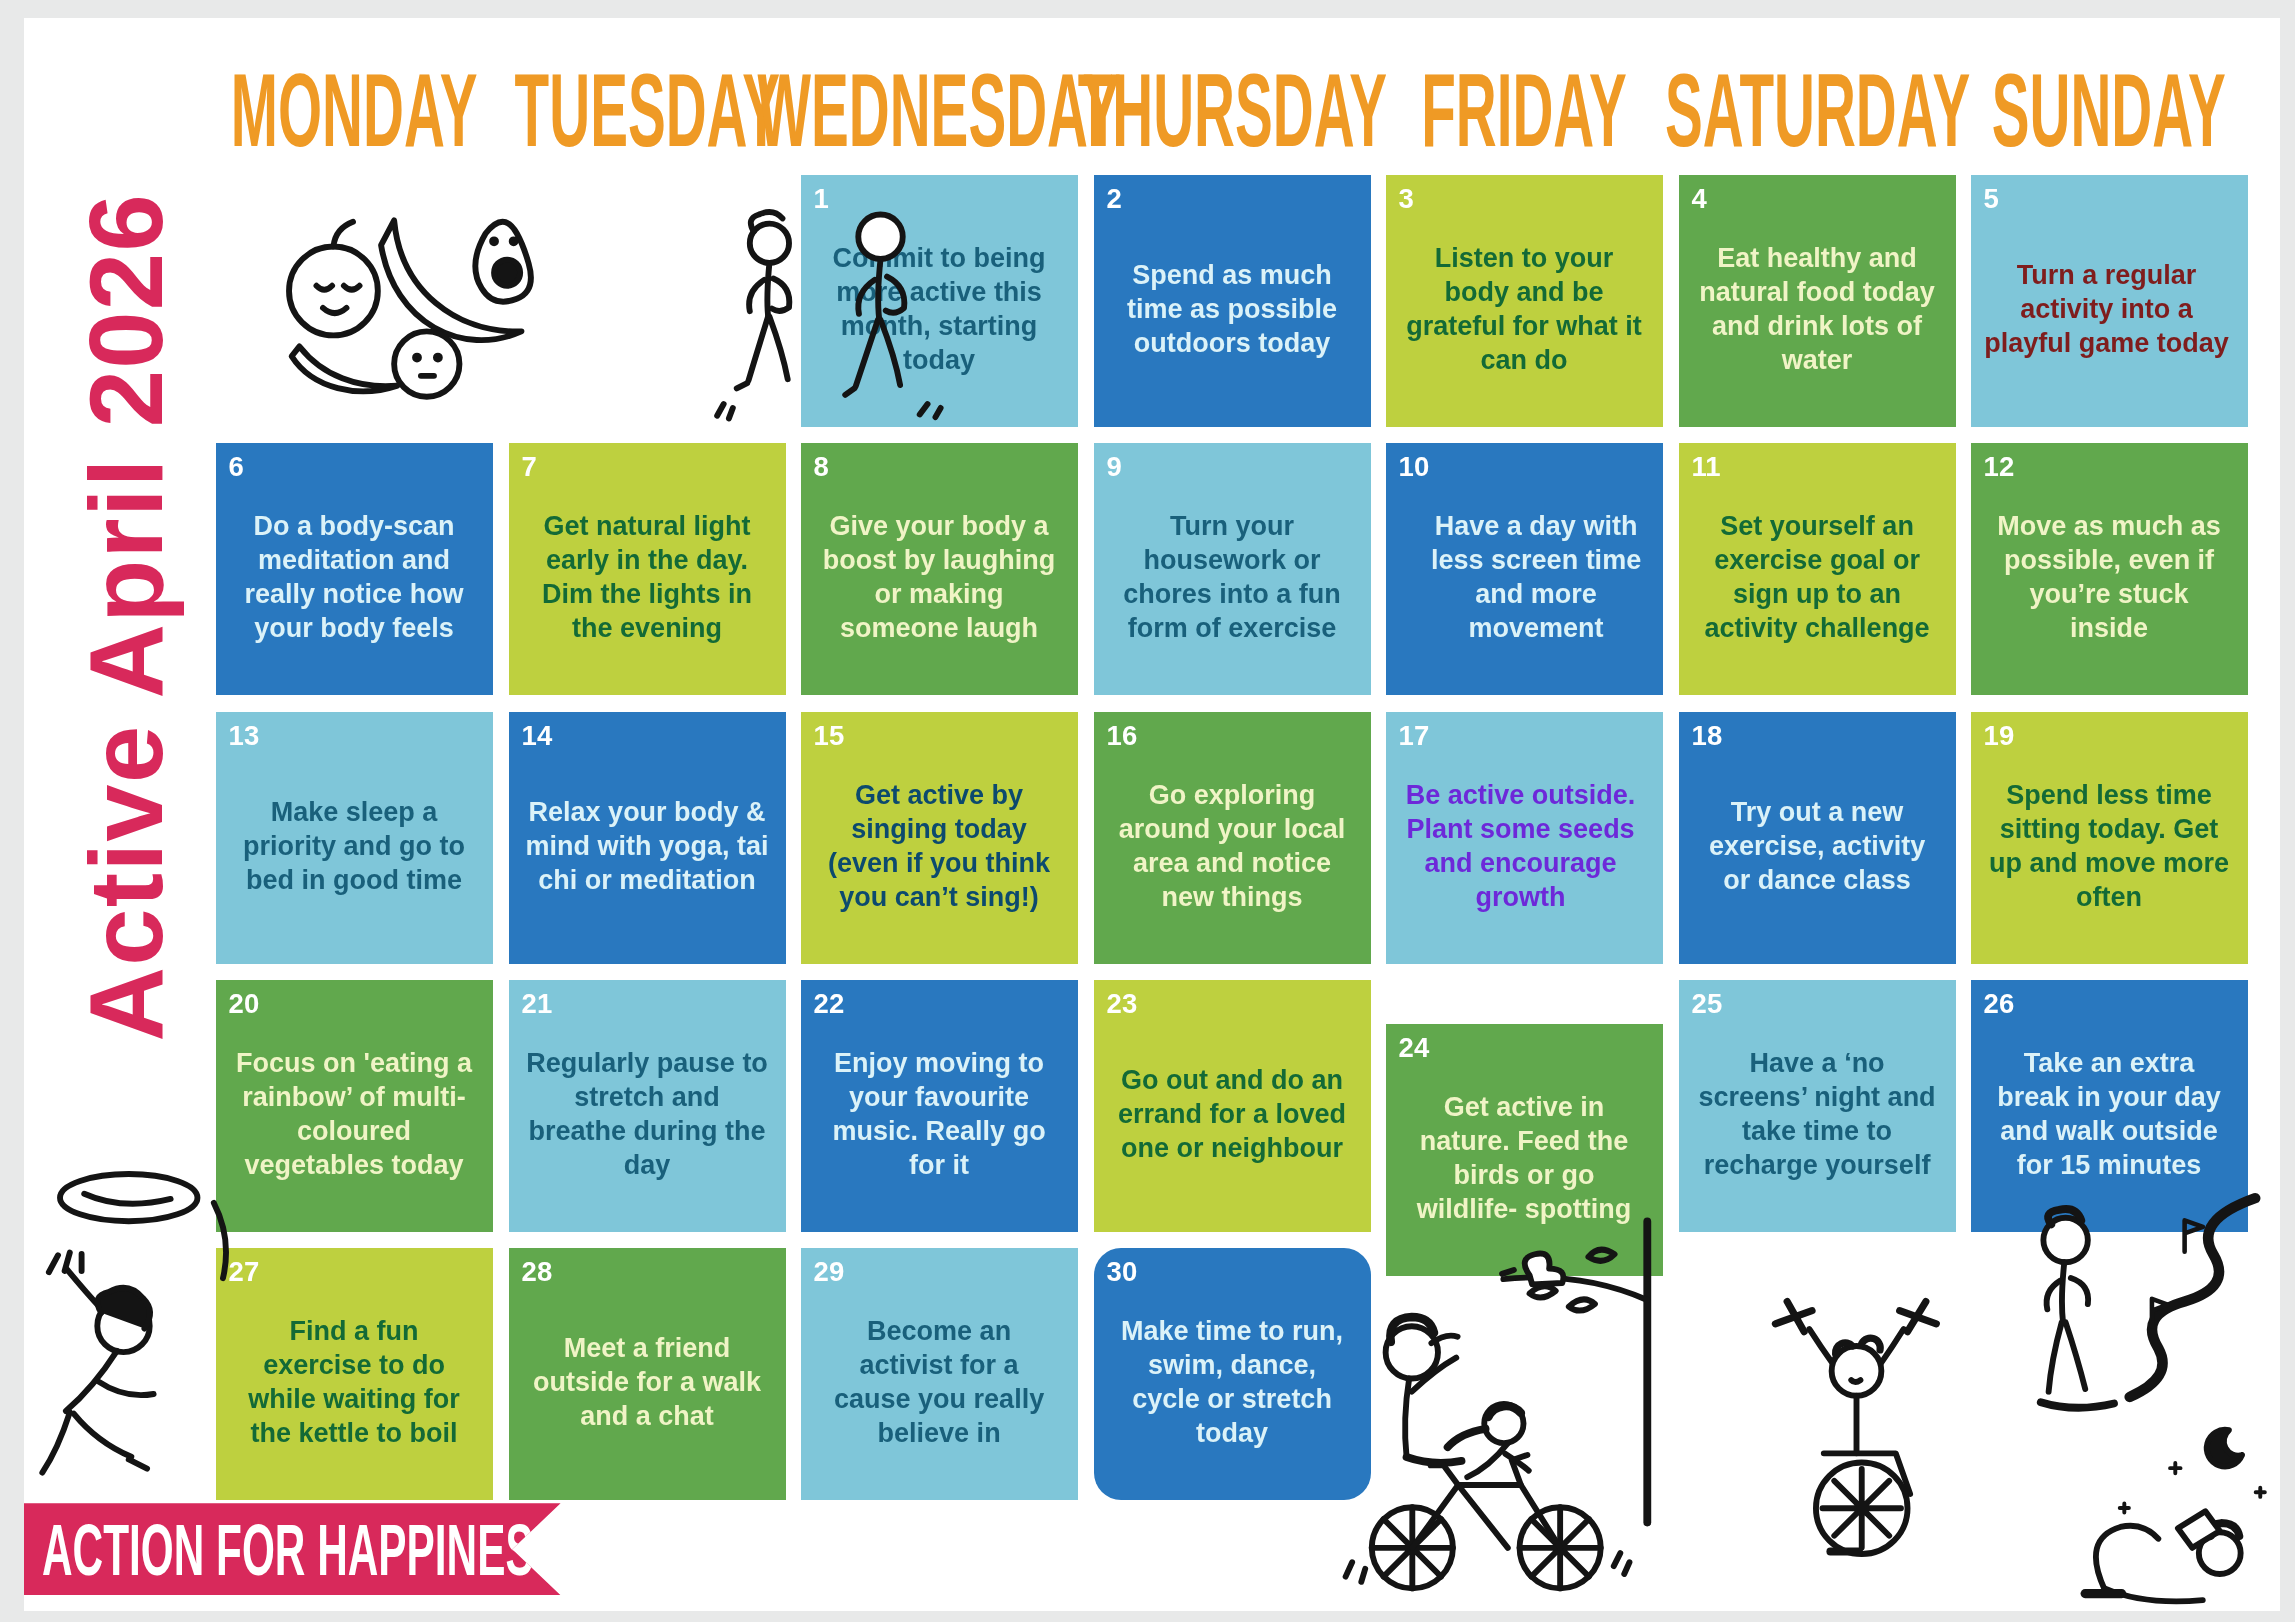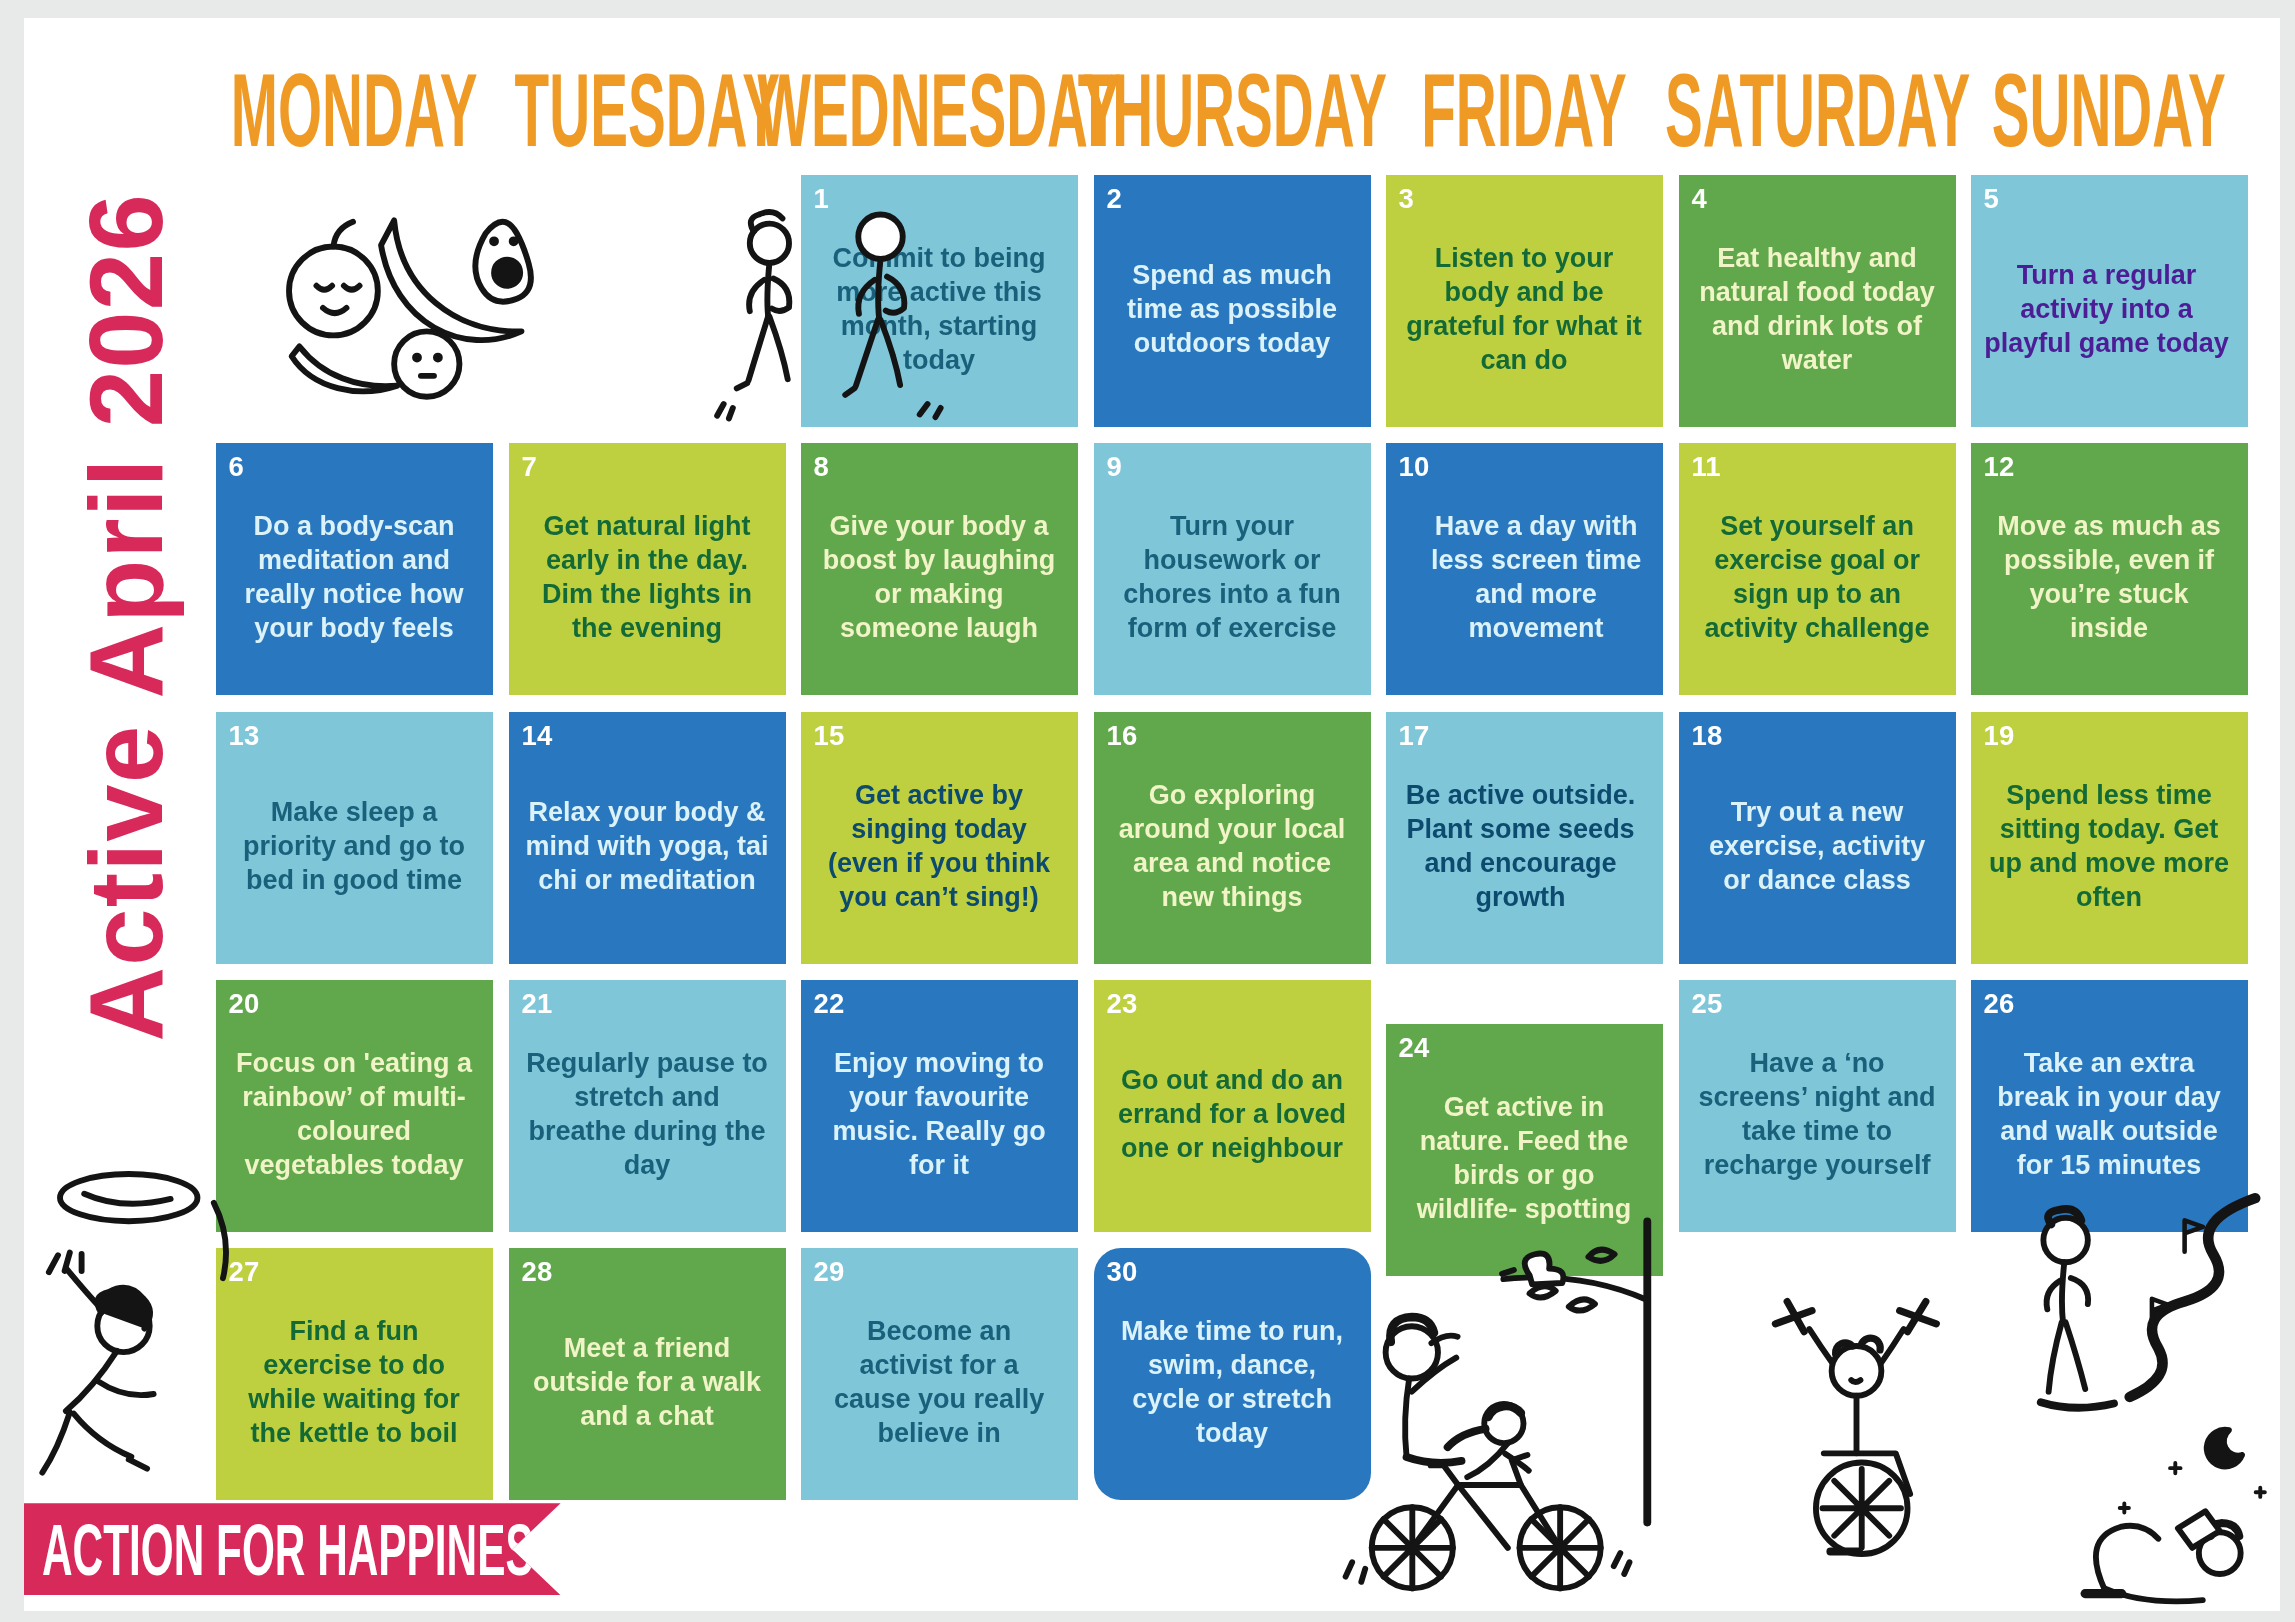--- a/index.html
+++ b/index.html
@@ -100,21 +100,21 @@
         <div class="cell" style="left: 1362px; top: 157px; background: rgb(190, 208, 63);">
           <span class="num" style="color: rgb(255, 255, 255);">3</span>
           <div class="txt" style="color: rgb(19, 106, 54);">Listen to your body and be grateful for what it can do</div>
         </div>
         <div class="cell" style="left: 1655px; top: 157px; background: rgb(97, 168, 77);">
           <span class="num" style="color: rgb(255, 255, 255);">4</span>
           <div class="txt" style="color: rgb(240, 244, 198);">Eat healthy and natural food today and drink lots of water</div>
         </div>
         <div class="cell" style="left: 1947px; top: 157px; background: rgb(127, 198, 217);">
           <span class="num" style="color: rgb(255, 255, 255);">5</span>
-          <div class="txt" style="color: #4c1d95; padding-left: 12px;">Turn a regular activity into a playful game today</div>
+          <div class="txt" style="color: #7f1d1d; padding-left: 12px;">Turn a regular activity into a playful game today</div>
         </div>
         <div class="cell" style="left: 192px; top: 425px; background: rgb(41, 120, 191);">
           <span class="num" style="color: rgb(255, 255, 255);">6</span>
           <div class="txt" style="color: rgb(219, 242, 248);">Do a body-scan meditation and really notice how your body feels</div>
         </div>
         <div class="cell" style="left: 485px; top: 425px; background: rgb(190, 208, 63);">
           <span class="num" style="color: rgb(255, 255, 255);">7</span>
           <div class="txt" style="color: rgb(19, 106, 54);">Get natural light early in the day. Dim the lights in the evening</div>
         </div>
         <div class="cell" style="left: 777px; top: 425px; background: rgb(97, 168, 77);">
@@ -148,21 +148,21 @@
         <div class="cell" style="left: 777px; top: 694px; background: rgb(190, 208, 63);">
           <span class="num" style="color: rgb(255, 255, 255);">15</span>
           <div class="txt" style="color: #0c4a6e;">Get active by singing today (even if you think you can’t sing!)</div>
         </div>
         <div class="cell" style="left: 1070px; top: 694px; background: rgb(97, 168, 77);">
           <span class="num" style="color: rgb(255, 255, 255);">16</span>
           <div class="txt" style="color: rgb(240, 244, 198);">Go exploring around your local area and notice new things</div>
         </div>
         <div class="cell" style="left: 1362px; top: 694px; background: rgb(127, 198, 217);">
           <span class="num" style="color: rgb(255, 255, 255);">17</span>
-          <div class="txt" style="color: #0c4a6e; padding-left: 10px;">Be active outside. Plant some seeds and encourage growth</div>
+          <div class="txt" style="color: #6d28d9; padding-left: 10px;">Be active outside. Plant some seeds and encourage growth</div>
         </div>
         <div class="cell" style="left: 1655px; top: 694px; background: rgb(41, 120, 191);">
           <span class="num" style="color: rgb(255, 255, 255);">18</span>
           <div class="txt" style="color: rgb(219, 242, 248);">Try out a new exercise, activity or dance class</div>
         </div>
         <div class="cell" style="left: 1947px; top: 694px; background: rgb(190, 208, 63);">
           <span class="num" style="color: rgb(255, 255, 255);">19</span>
           <div class="txt" style="color: rgb(19, 106, 54);">Spend less time sitting today. Get up and move more often</div>
         </div>
         <div class="cell" style="left: 192px; top: 962px; background: rgb(97, 168, 77);">

